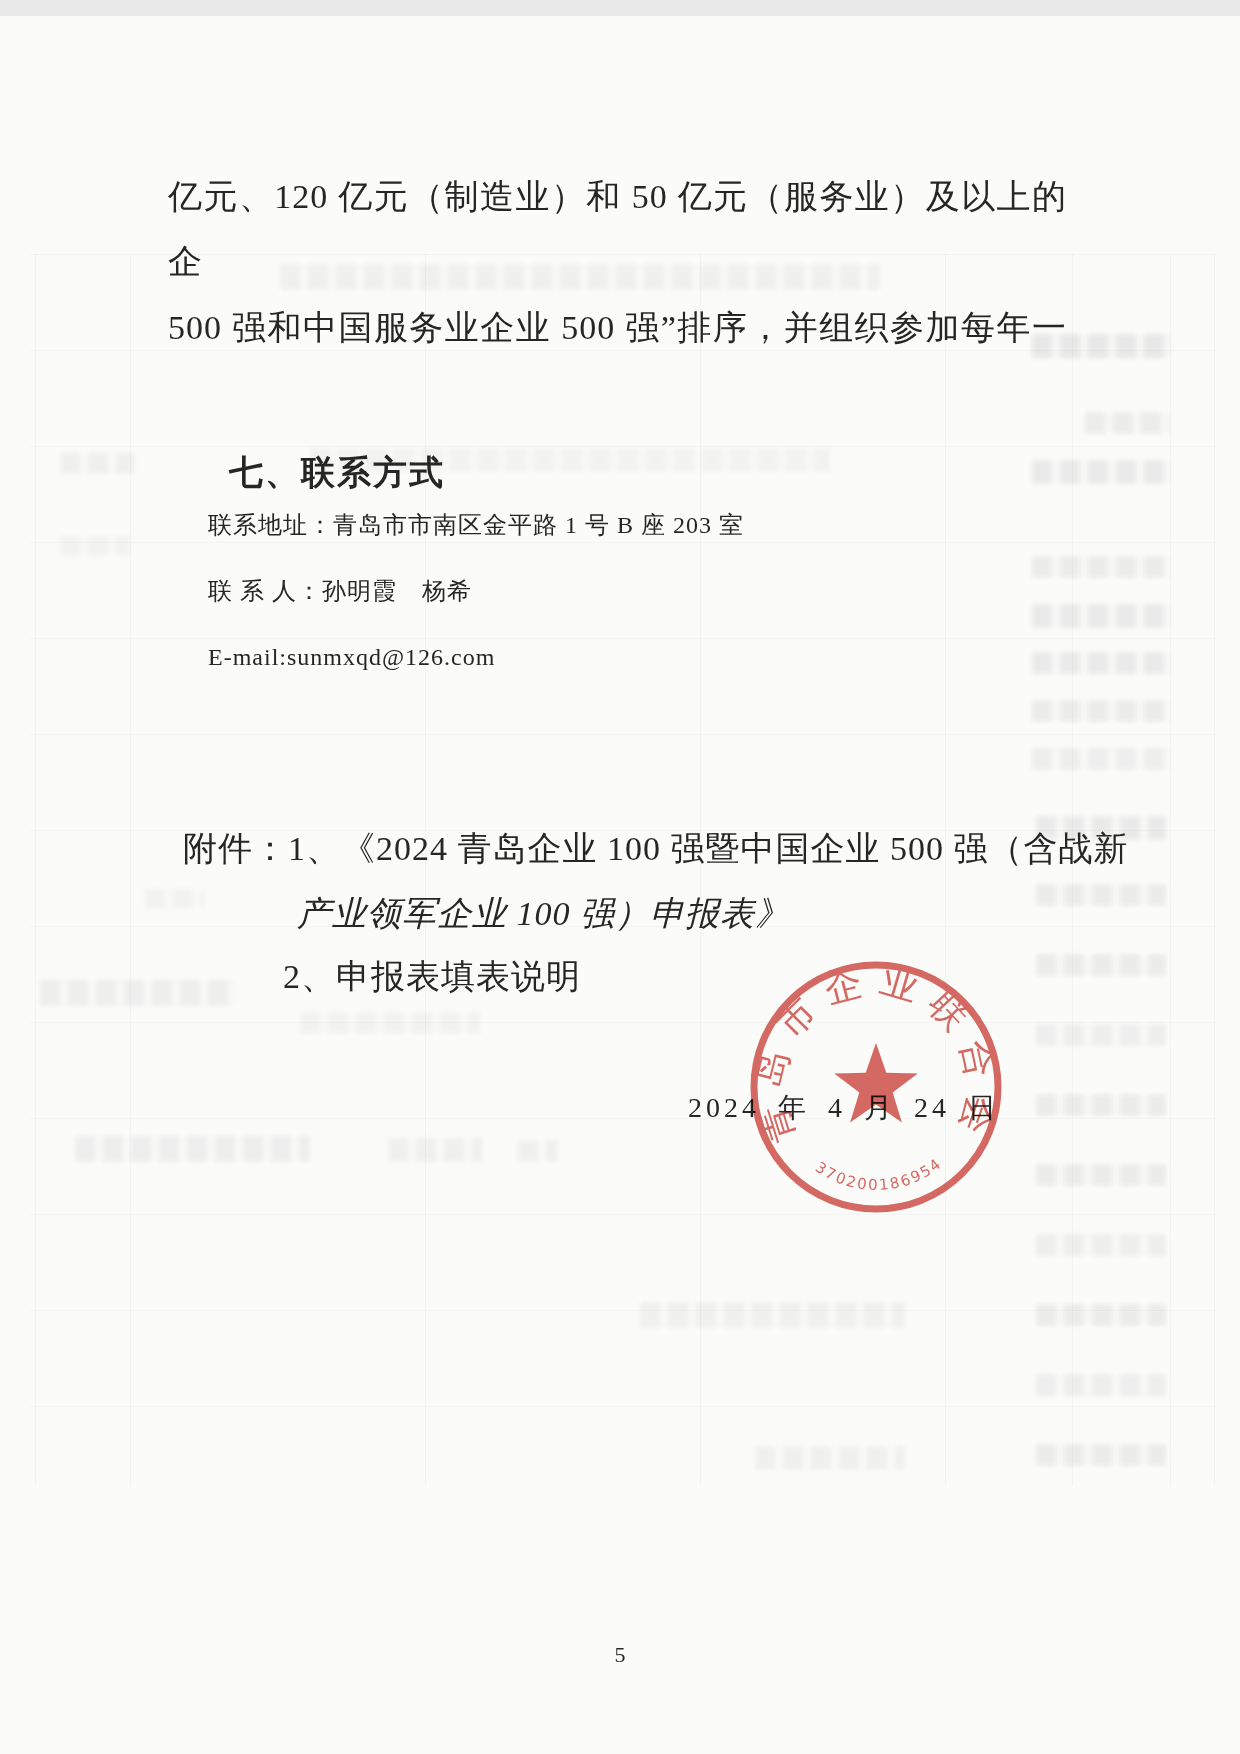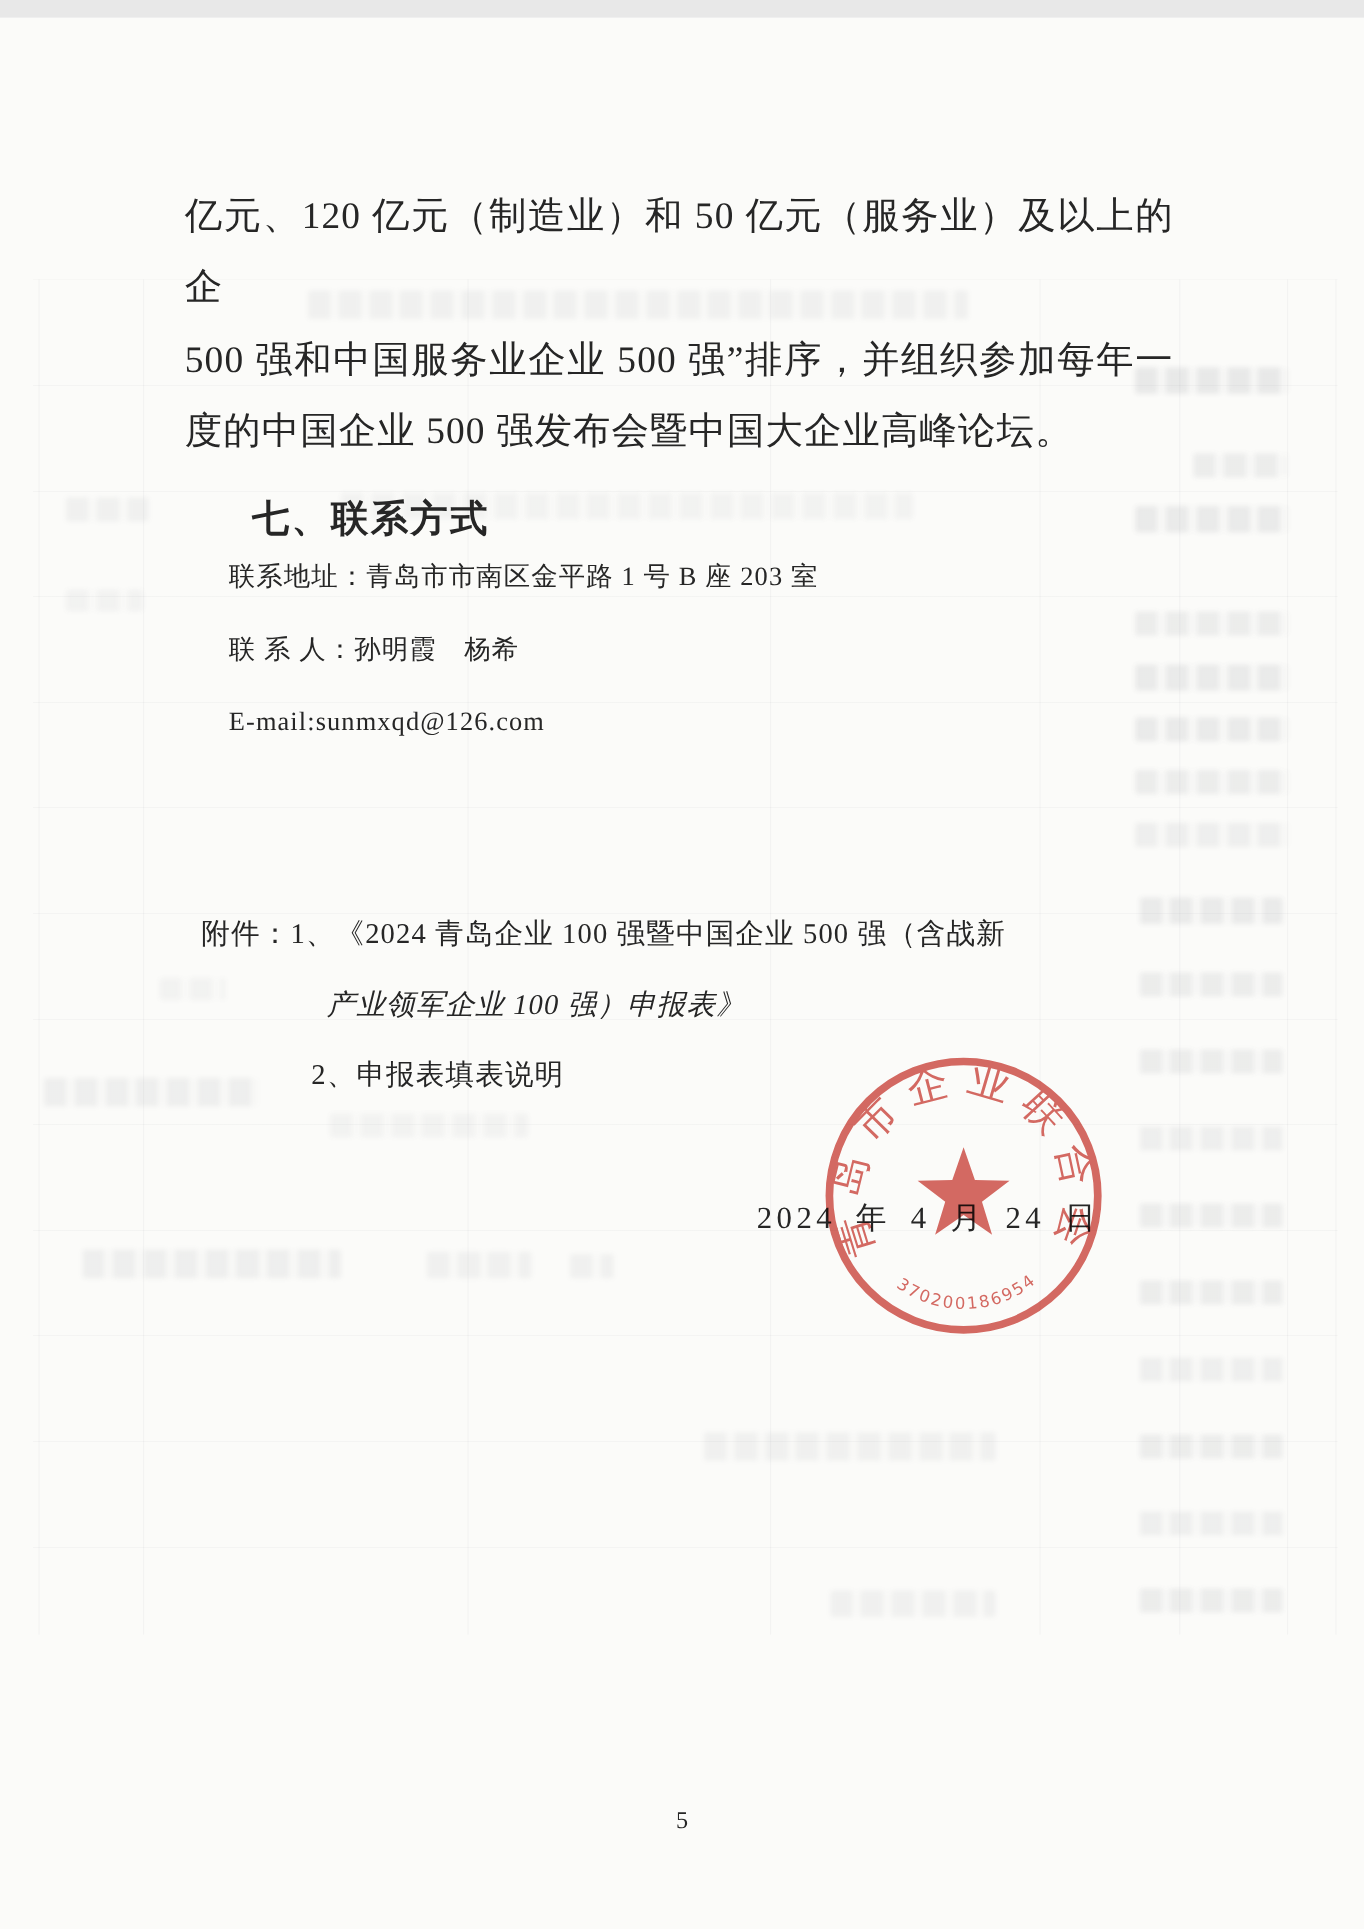--- a/index.html
+++ b/index.html
@@ -34,21 +34,21 @@
   .para .just{text-align:justify;text-align-last:justify;}
   .heading{
     position:absolute;left:229px;top:424px;
     font-family:"Liberation Sans","DejaVu Sans",sans-serif;
     font-weight:700;font-size:34px;line-height:65px;letter-spacing:2px;
   }
   .contact{
     position:absolute;left:208px;top:476px;
     font-size:24px;line-height:66px;letter-spacing:1px;
   }
-  .attach-line{position:absolute;font-size:26px;line-height:65px;letter-spacing:1px;white-space:nowrap;}
+  .attach-line{position:absolute;font-size:34px;line-height:65px;letter-spacing:1px;white-space:nowrap;}
   .attach-1{left:183px;top:800px;}
   .attach-2{left:297px;top:865px;font-style:italic;}
   .attach-3{left:283px;top:928px;}
   .date-line{
     position:absolute;left:688px;top:1074px;
     font-size:28px;line-height:36px;letter-spacing:4px;word-spacing:7px;
     white-space:nowrap;
   }
   .page-number{
     position:absolute;left:0;top:1626px;width:100%;
@@ -107,21 +107,20 @@
         <div class="smudge" style="left: 60px; top: 520px; width: 70px; height: 20px; opacity: 0.4;"></div>
         <div class="smudge" style="left: 145px; top: 873px; width: 60px; height: 20px; opacity: 0.4;"></div>
       </div>
   </div>
 
   <div class="content">
 
     <div class="para">
       <div class="just">亿元、120 亿元（制造业）和 50 亿元（服务业）及以上的企</div>
       <div class="just">500 强和中国服务业企业 500 强”排序，并组织参加每年一</div>
-      <div>度的中国企业 500 强发布会暨中国大企业高峰论坛。</div>
     </div>
 
     <div class="heading">七、联系方式</div>
 
     <div class="contact">
       <div><span>联系地址：</span><span>青岛市市南区金平路 1 号 B 座 203 室</span></div>
       <div><span>联 系 人：</span><span>孙明霞　杨希</span></div>
       <div><span>E-mail:</span><span>sunmxqd@126.com</span></div>
     </div>
 

